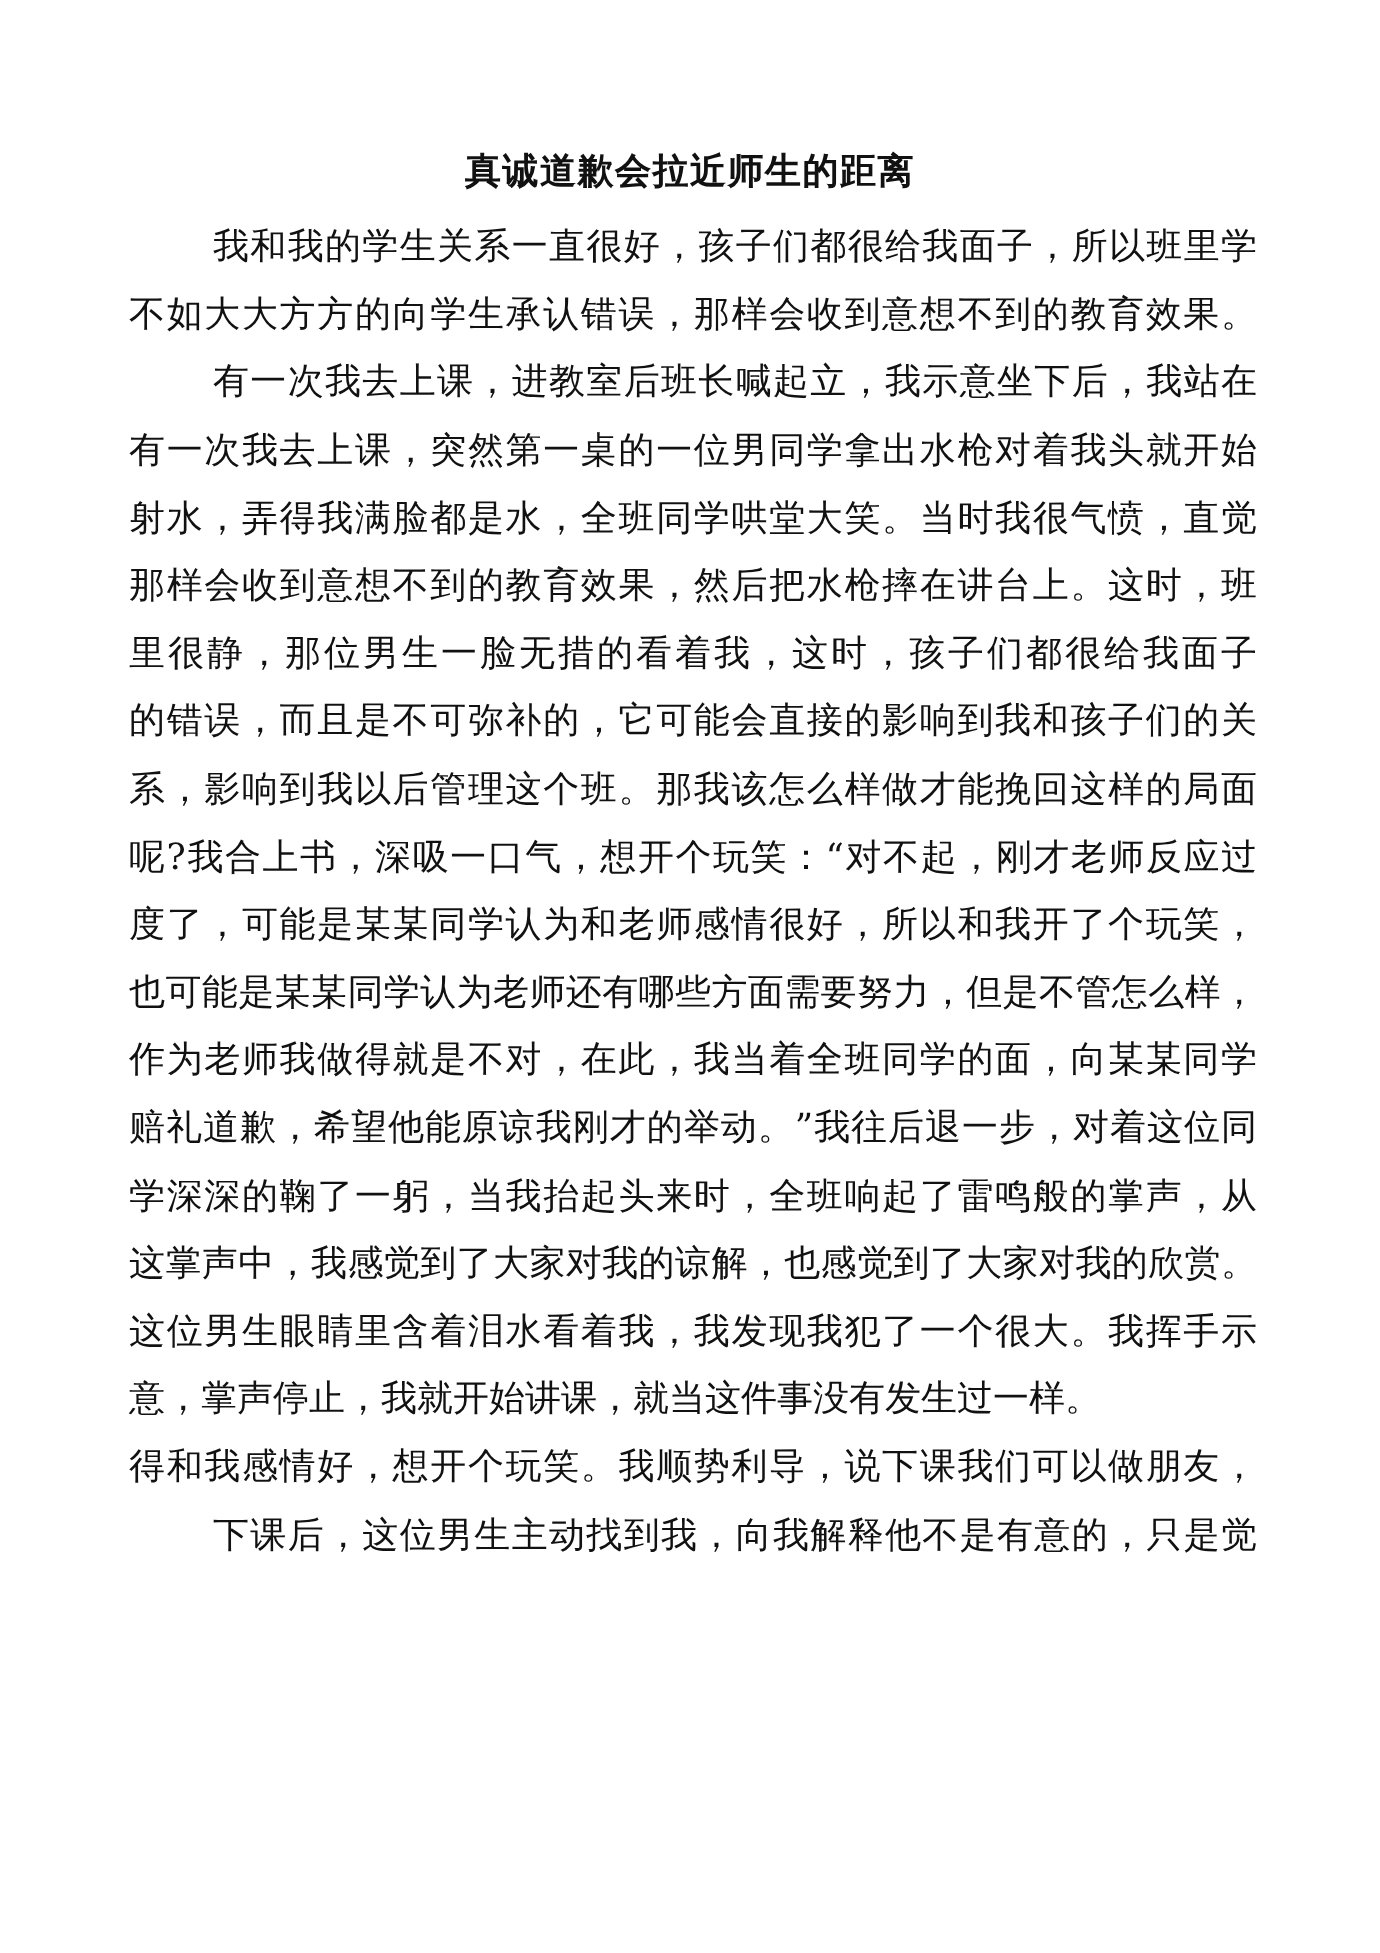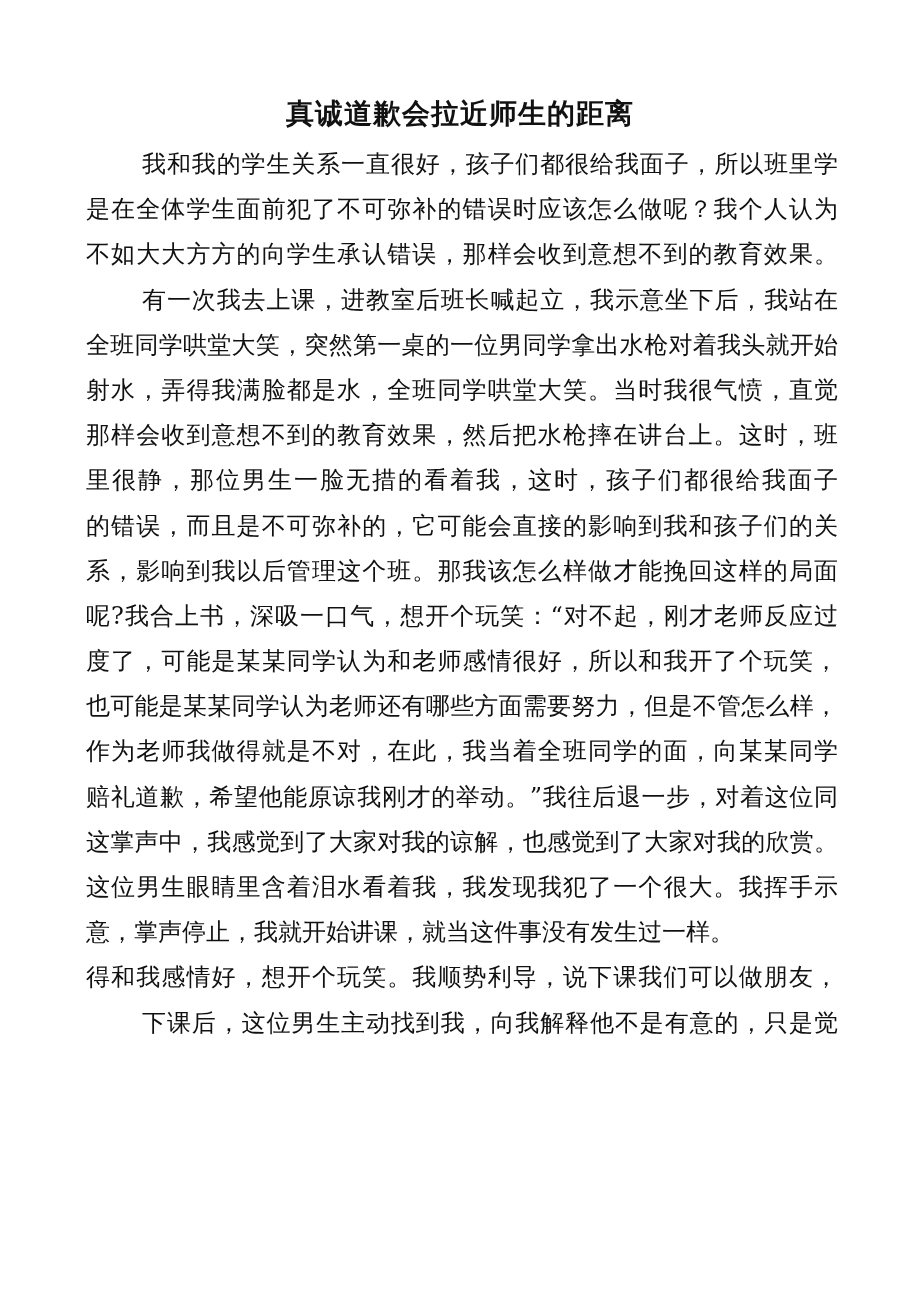--- a/index.html
+++ b/index.html
@@ -22,21 +22,21 @@
       width: 920px;
       height: 1302px;
       background: #ffffff;
     }
     .title {
       position: absolute;
       left: 0;
       top: 98px;
       width: 920px;
       text-align: center;
-      font-size: 28px;
+      font-size: 24px;
       font-weight: bold;
       line-height: 32px;
       letter-spacing: 1px;
       font-family: "DejaVu Sans", "Liberation Sans", sans-serif;
     }
     .body-text {
       position: absolute;
       left: 86px;
       top: 142px;
       width: 752px;
@@ -60,37 +60,37 @@
 </head>
 <body>
 
 <div class="page">
   <div class="title">真诚道歉会拉近师生的距离</div>
 
   <div class="body-text">
 
     <div class="paragraph">
       <div class="line indent">我和我的学生关系一直很好，孩子们都很给我面子，所以班里学</div>
-      <div class="line">是在全体学生面前犯了不可弥补的错误时应该怎么做呢？我个人认为</div>
       <div class="line">不如大大方方的向学生承认错误，那样会收到意想不到的教育效果。</div>
     </div>
 
     <div class="paragraph">
       <div class="line indent">有一次我去上课，进教室后班长喊起立，我示意坐下后，我站在</div>
-      <div class="line">全班同学哄堂大笑，突然第一桌的一位男同学拿出水枪对着我头就开始</div>
+      <div class="line">有一次我去上课，突然第一桌的一位男同学拿出水枪对着我头就开始</div>
       <div class="line">射水，弄得我满脸都是水，全班同学哄堂大笑。当时我很气愤，直觉</div>
       <div class="line">那样会收到意想不到的教育效果，然后把水枪摔在讲台上。这时，班</div>
       <div class="line">里很静，那位男生一脸无措的看着我，这时，孩子们都很给我面子</div>
       <div class="line">的错误，而且是不可弥补的，它可能会直接的影响到我和孩子们的关</div>
       <div class="line">系，影响到我以后管理这个班。那我该怎么样做才能挽回这样的局面</div>
       <div class="line">呢?我合上书，深吸一口气，想开个玩笑：“对不起，刚才老师反应过</div>
       <div class="line">度了，可能是某某同学认为和老师感情很好，所以和我开了个玩笑，</div>
       <div class="line">也可能是某某同学认为老师还有哪些方面需要努力，但是不管怎么样，</div>
       <div class="line">作为老师我做得就是不对，在此，我当着全班同学的面，向某某同学</div>
       <div class="line">赔礼道歉，希望他能原谅我刚才的举动。”我往后退一步，对着这位同</div>
+      <div class="line">学深深的鞠了一躬，当我抬起头来时，全班响起了雷鸣般的掌声，从</div>
       <div class="line">这掌声中，我感觉到了大家对我的谅解，也感觉到了大家对我的欣赏。</div>
       <div class="line">这位男生眼睛里含着泪水看着我，我发现我犯了一个很大。我挥手示</div>
       <div class="line last">意，掌声停止，我就开始讲课，就当这件事没有发生过一样。</div>
     </div>
 
     <div class="paragraph">
       <div class="line">得和我感情好，想开个玩笑。我顺势利导，说下课我们可以做朋友，</div>
       <div class="line indent">下课后，这位男生主动找到我，向我解释他不是有意的，只是觉</div>
     </div>
   </div>

